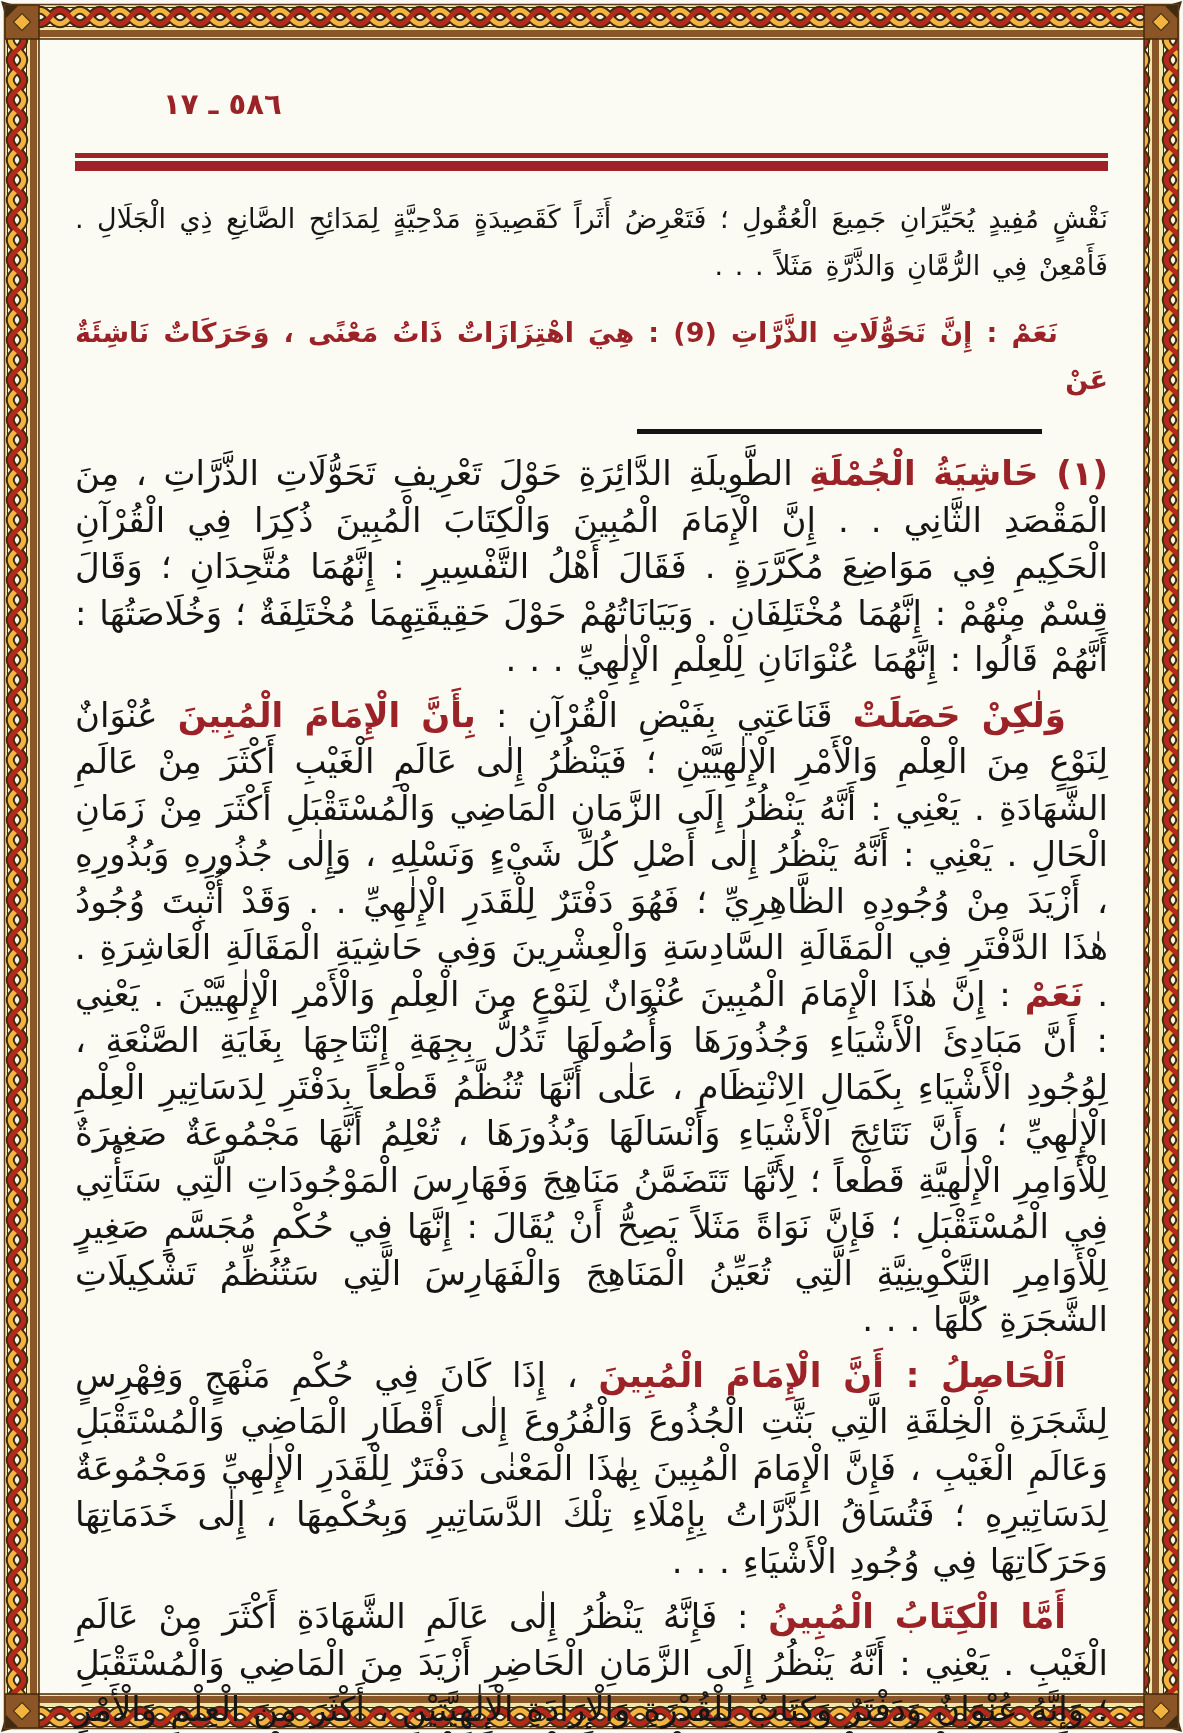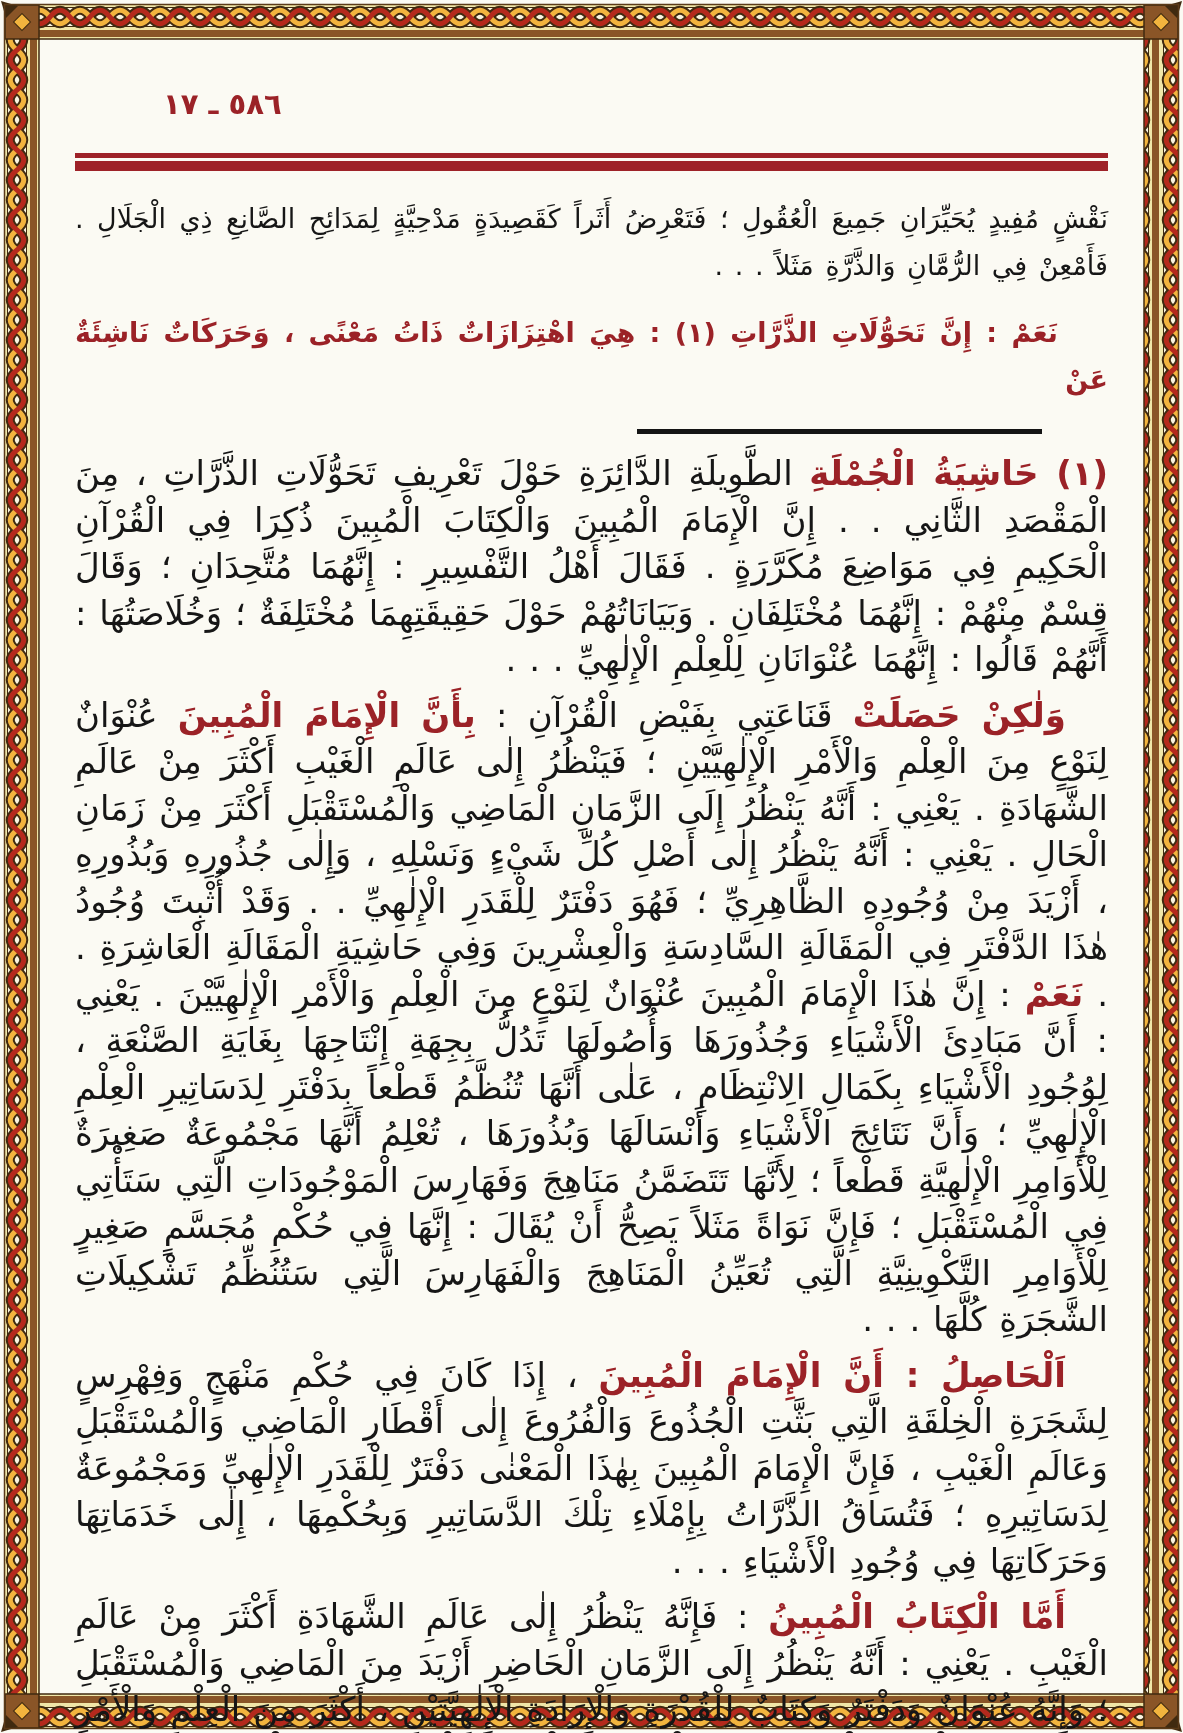--- a/index.html
+++ b/index.html
@@ -121,21 +121,21 @@
       <div class="pagenum">٥٨٦ ـ ١٧</div>
     </div>
 
     <div class="dbl-rule">
       <div class="thin"></div>
       <div class="thick"></div>
     </div>
 
     <div class="bodytext">
       <p class="p-lead">نَقْشٍ مُفِيدٍ يُحَيِّرَانِ جَمِيعَ الْعُقُولِ ؛ فَتَعْرِضُ أَثَراً كَقَصِيدَةٍ مَدْحِيَّةٍ لِمَدَائِحِ الصَّانِعِ ذِي الْجَلَالِ . فَأَمْعِنْ فِي الرُّمَّانِ وَالذَّرَّةِ مَثَلاً . . .</p>
-      <p class="p-emph">نَعَمْ : إِنَّ تَحَوُّلَاتِ الذَّرَّاتِ (١) : هِيَ اهْتِزَازَاتٌ ذَاتُ مَعْنًى ، وَحَرَكَاتٌ نَاشِئَةٌ عَنْ</p>
+      <p class="p-emph">نَعَمْ : إِنَّ تَحَوُّلَاتِ الذَّرَّاتِ (9) : هِيَ اهْتِزَازَاتٌ ذَاتُ مَعْنًى ، وَحَرَكَاتٌ نَاشِئَةٌ عَنْ</p>
     </div>
 
     <div class="fn-rule"></div>
 
     <div class="footnote">
       <p class="first"><span class="red">(١) حَاشِيَةُ الْجُمْلَةِ</span><span> الطَّوِيلَةِ الدَّائِرَةِ حَوْلَ تَعْرِيفِ تَحَوُّلَاتِ الذَّرَّاتِ ، مِنَ الْمَقْصَدِ الثَّانِي . . إِنَّ الْإِمَامَ الْمُبِينَ وَالْكِتَابَ الْمُبِينَ ذُكِرَا فِي الْقُرْآنِ الْحَكِيمِ فِي مَوَاضِعَ مُكَرَّرَةٍ . فَقَالَ أَهْلُ التَّفْسِيرِ : إِنَّهُمَا مُتَّحِدَانِ ؛ وَقَالَ قِسْمٌ مِنْهُمْ : إِنَّهُمَا مُخْتَلِفَانِ . وَبَيَانَاتُهُمْ حَوْلَ حَقِيقَتِهِمَا مُخْتَلِفَةٌ ؛ وَخُلَاصَتُهَا : أَنَّهُمْ قَالُوا : إِنَّهُمَا عُنْوَانَانِ لِلْعِلْمِ الْإِلٰهِيِّ . . .</span></p>
 
       <p><span class="red">وَلٰكِنْ حَصَلَتْ</span><span> قَنَاعَتِي بِفَيْضِ الْقُرْآنِ : </span><span class="red">بِأَنَّ الْإِمَامَ الْمُبِينَ</span><span> عُنْوَانٌ لِنَوْعٍ مِنَ الْعِلْمِ وَالْأَمْرِ الْإِلٰهِيَّيْنِ ؛ فَيَنْظُرُ إِلٰى عَالَمِ الْغَيْبِ أَكْثَرَ مِنْ عَالَمِ الشَّهَادَةِ . يَعْنِي : أَنَّهُ يَنْظُرُ إِلَى الزَّمَانِ الْمَاضِي وَالْمُسْتَقْبَلِ أَكْثَرَ مِنْ زَمَانِ الْحَالِ . يَعْنِي : أَنَّهُ يَنْظُرُ إِلٰى أَصْلِ كُلِّ شَيْءٍ وَنَسْلِهِ ، وَإِلٰى جُذُورِهِ وَبُذُورِهِ ، أَزْيَدَ مِنْ وُجُودِهِ الظَّاهِرِيِّ ؛ فَهُوَ دَفْتَرٌ لِلْقَدَرِ الْإِلٰهِيِّ . . وَقَدْ أُثْبِتَ وُجُودُ هٰذَا الدَّفْتَرِ فِي الْمَقَالَةِ السَّادِسَةِ وَالْعِشْرِينَ وَفِي حَاشِيَةِ الْمَقَالَةِ الْعَاشِرَةِ . . </span><span class="red">نَعَمْ</span><span> : إِنَّ هٰذَا الْإِمَامَ الْمُبِينَ عُنْوَانٌ لِنَوْعٍ مِنَ الْعِلْمِ وَالْأَمْرِ الْإِلٰهِيَّيْنَ . يَعْنِي : أَنَّ مَبَادِئَ الْأَشْيَاءِ وَجُذُورَهَا وَأُصُولَهَا تَدُلُّ بِجِهَةِ إِنْتَاجِهَا بِغَايَةِ الصَّنْعَةِ ، لِوُجُودِ الْأَشْيَاءِ بِكَمَالِ الِانْتِظَامِ ، عَلٰى أَنَّهَا تُنُظَّمُ قَطْعاً بِدَفْتَرِ لِدَسَاتِيرِ الْعِلْمِ الْإِلٰهِيِّ ؛ وَأَنَّ نَتَائِجَ الْأَشْيَاءِ وَأَنْسَالَهَا وَبُذُورَهَا ، تُعْلِمُ أَنَّهَا مَجْمُوعَةٌ صَغِيرَةٌ لِلْأَوَامِرِ الْإِلٰهِيَّةِ قَطْعاً ؛ لِأَنَّهَا تَتَضَمَّنُ مَنَاهِجَ وَفَهَارِسَ الْمَوْجُودَاتِ الَّتِي سَتَأْتِي فِي الْمُسْتَقْبَلِ ؛ فَإِنَّ نَوَاةً مَثَلاً يَصِحُّ أَنْ يُقَالَ : إِنَّهَا فِي حُكْمِ مُجَسَّمٍ صَغِيرٍ لِلْأَوَامِرِ التَّكْوِينِيَّةِ الَّتِي تُعَيِّنُ الْمَنَاهِجَ وَالْفَهَارِسَ الَّتِي سَتُنُظِّمُ تَشْكِيلَاتِ الشَّجَرَةِ كُلَّهَا . . .</span></p>
 
       <p><span class="red">اَلْحَاصِلُ : أَنَّ الْإِمَامَ الْمُبِينَ</span><span> ، إِذَا كَانَ فِي حُكْمِ مَنْهَجٍ وَفِهْرِسٍ لِشَجَرَةِ الْخِلْقَةِ الَّتِي بَثَّتِ الْجُذُوعَ وَالْفُرُوعَ إِلٰى أَقْطَارِ الْمَاضِي وَالْمُسْتَقْبَلِ وَعَالَمِ الْغَيْبِ ، فَإِنَّ الْإِمَامَ الْمُبِينَ بِهٰذَا الْمَعْنٰى دَفْتَرٌ لِلْقَدَرِ الْإِلٰهِيِّ وَمَجْمُوعَةٌ لِدَسَاتِيرِهِ ؛ فَتُسَاقُ الذَّرَّاتُ بِإِمْلَاءِ تِلْكَ الدَّسَاتِيرِ وَبِحُكْمِهَا ، إِلٰى خَدَمَاتِهَا وَحَرَكَاتِهَا فِي وُجُودِ الْأَشْيَاءِ . . .</span></p>

